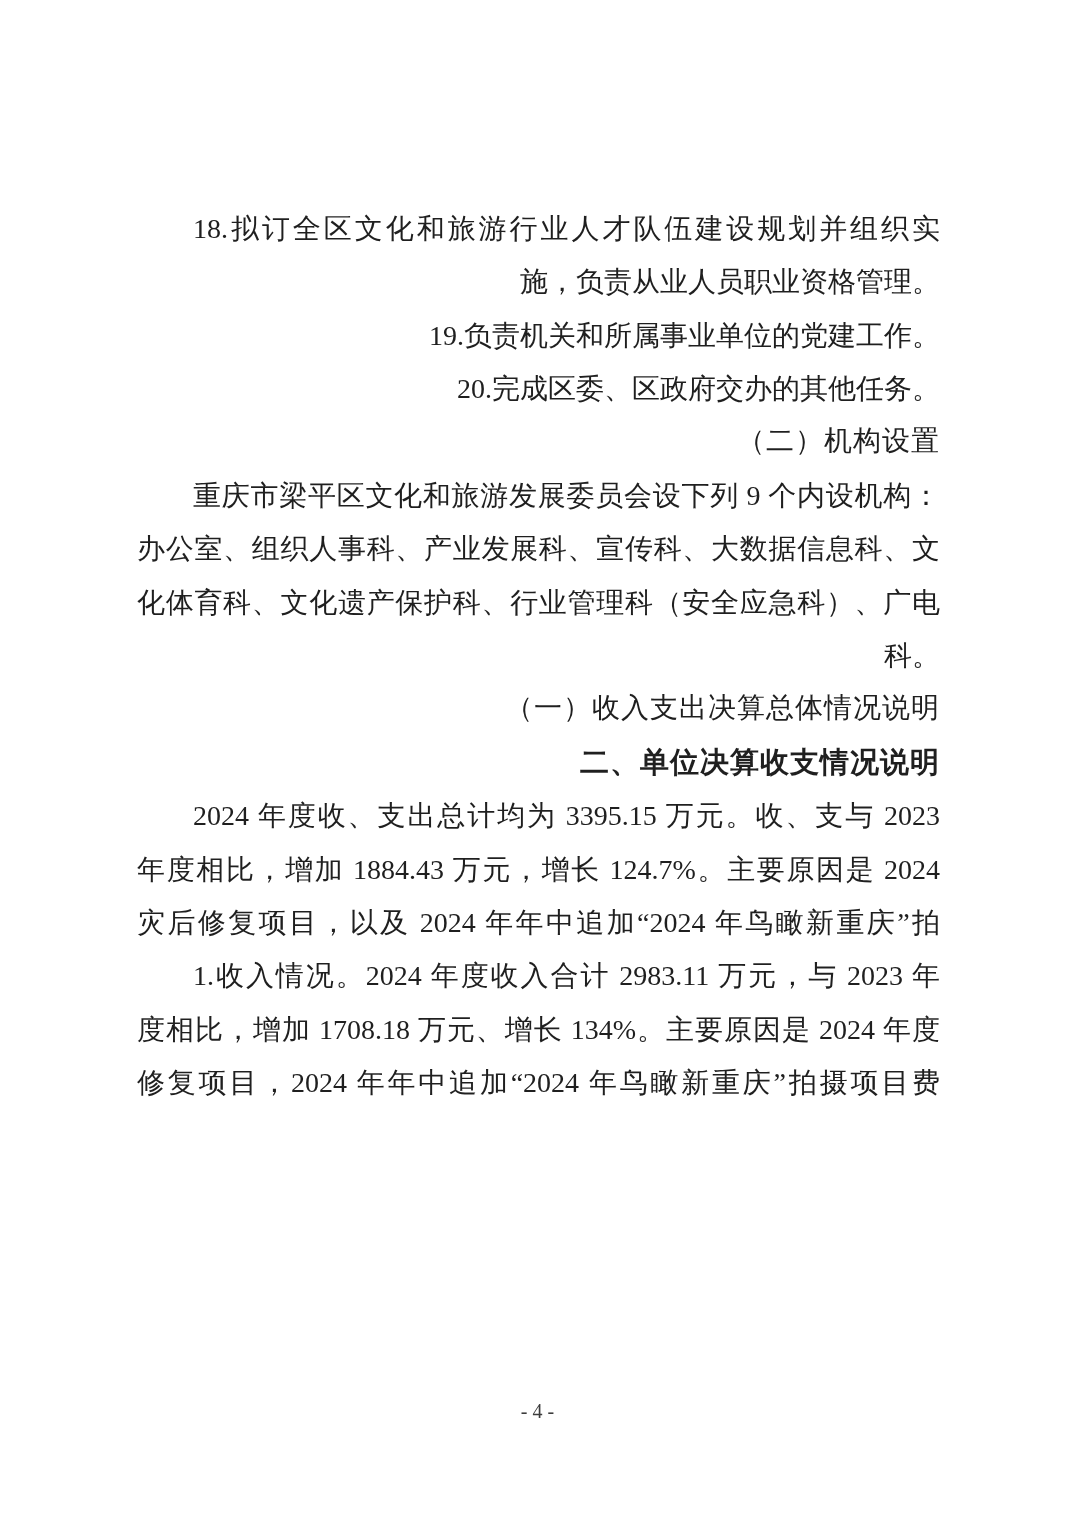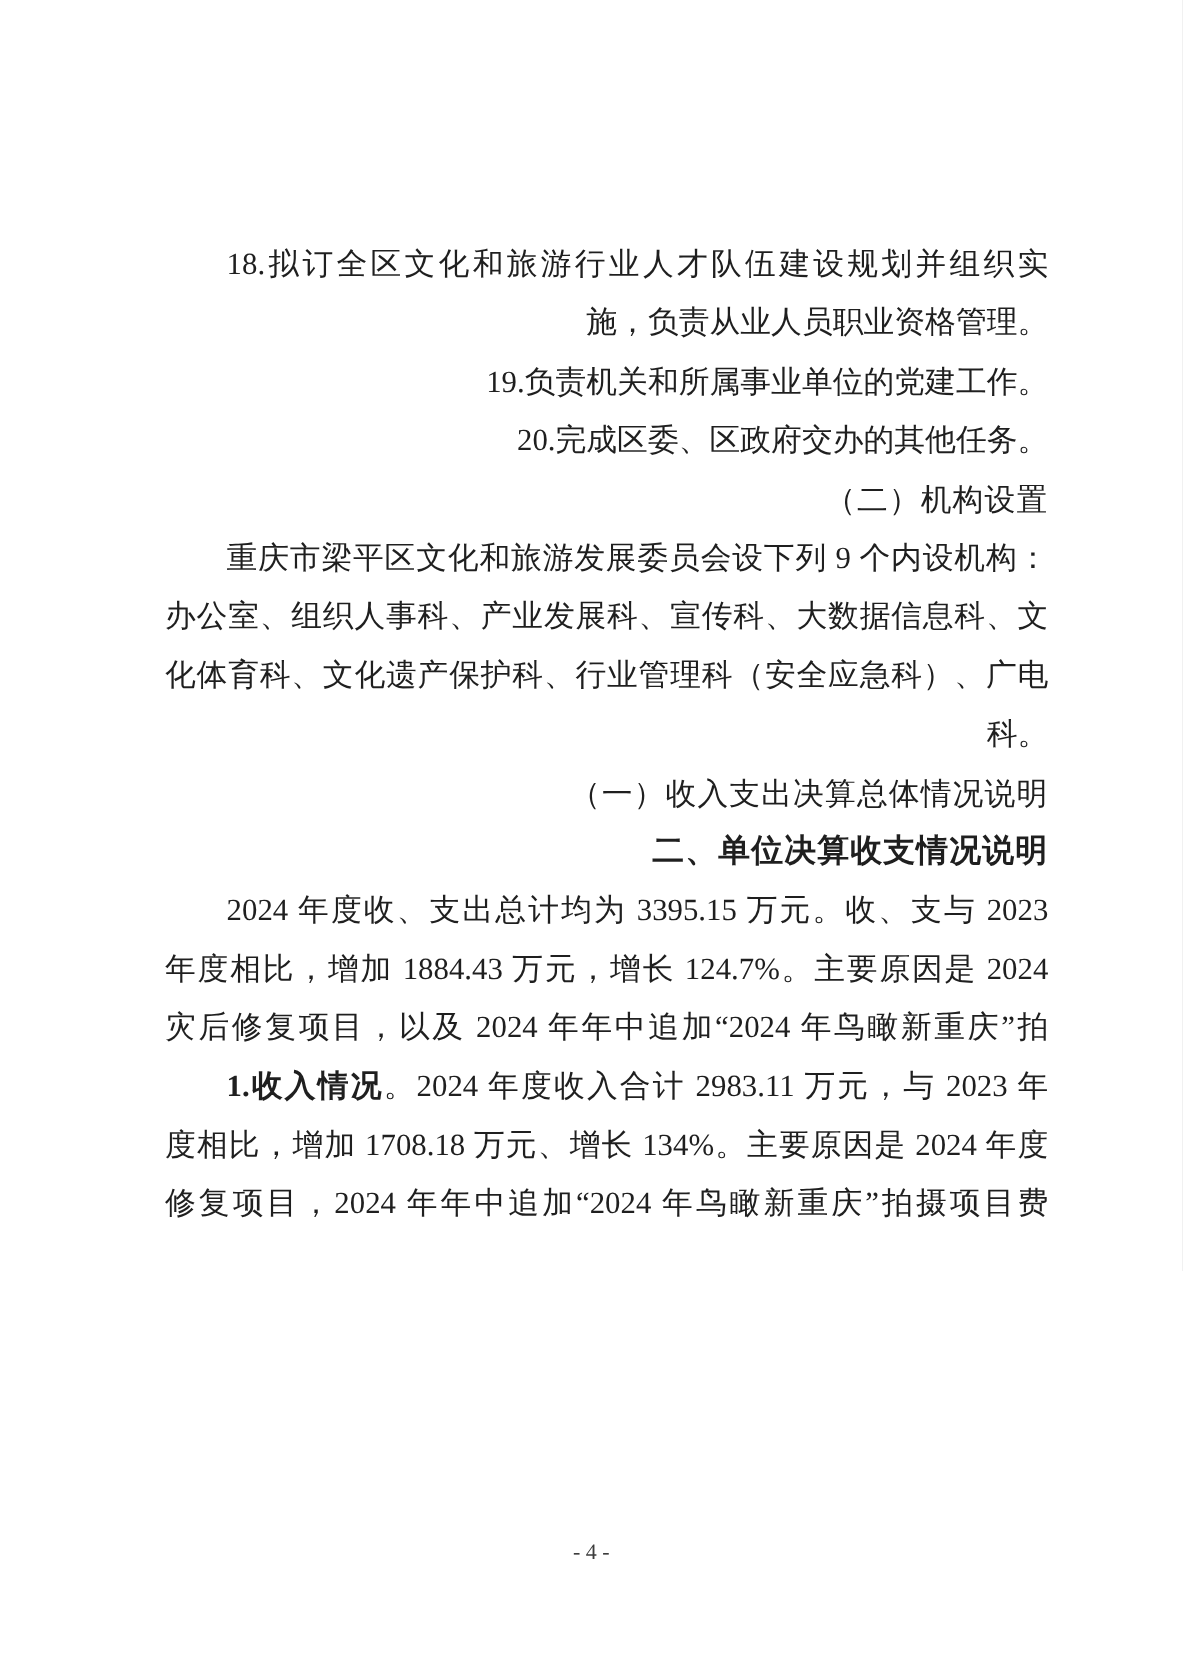--- a/index.html
+++ b/index.html
@@ -13,23 +13,22 @@
     height: 1520px;
     margin: 0 auto;
     background: #ffffff;
     color: #1f1f1f;
     font-family: "Liberation Serif", "DejaVu Serif", serif;
     overflow: hidden;
   }
   .content {
     position: absolute;
     left: 137px;
-    top: 214px;
+    top: 202px;
     width: 803px;
-    margin-left: 13px;
   }
   .line {
     height: 53.4px;
     line-height: 53.4px;
     font-size: 28px;
     text-align: right;
     white-space: normal;
     overflow: visible;
   }
   .just {
@@ -41,25 +40,25 @@
   }
   
   .hei {
     font-family: "Liberation Sans", "DejaVu Sans", sans-serif;
     font-weight: 700;
     font-size: 29px;
     letter-spacing: 1px;
   }
   
   .kai {
-    font-family: Liberation Sans, sans-serif;
+    font-family: Liberation Mono, monospace;
     letter-spacing: 1px;
   }
   .bold {
-    font-weight: 700;
+    font-weight: 400;
   }
   .footer {
     position: absolute;
     top: 1400px;
     left: 0;
     width: 100%;
     text-align: center;
     font-size: 20px;
     color: #3c3c3c;
     font-family: "Liberation Serif", "DejaVu Serif", serif;

